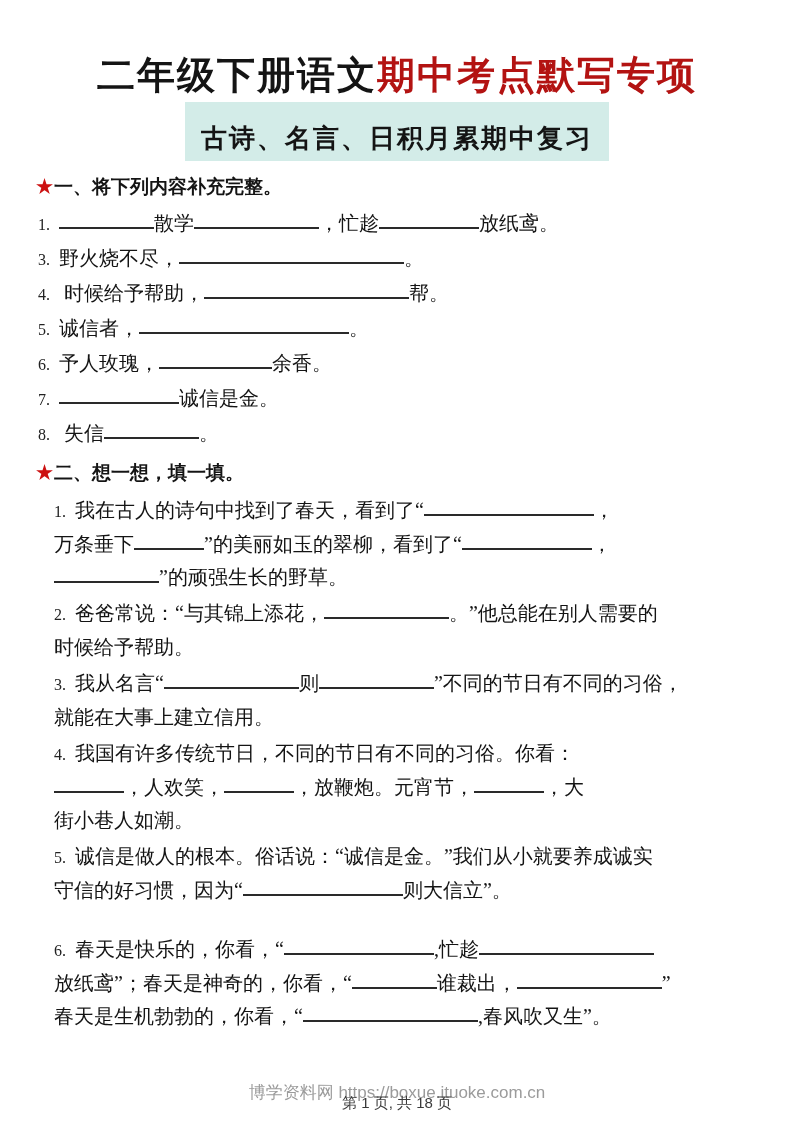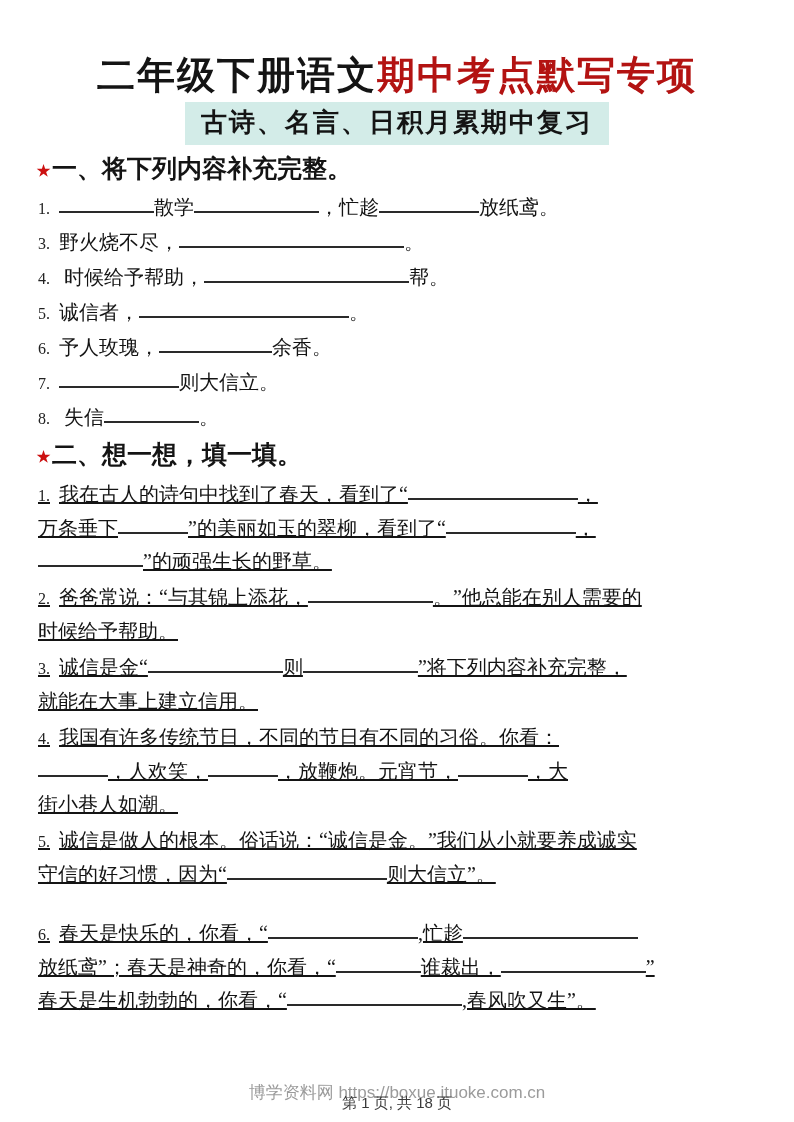--- a/index.html
+++ b/index.html
@@ -14,33 +14,33 @@
     font-family:"Liberation Sans","DejaVu Sans",sans-serif;
     font-weight:bold; font-size:38px; letter-spacing:2px; line-height:1.15;
   }
   .page-title .red { color:var(--accent-red,#b31312); }
 
   .subtitle-row { text-align:center; margin-top:4px; }
   .page-subtitle {
     display:inline-block; background:var(--subtitle-bg,#d3ece8);
     font-family:Liberation Serif, serif;
     font-weight:bold; font-size:26px; letter-spacing:2px;
-    padding:3px 16px 5px 16px;
+    padding:19px 16px 5px 16px;
   }
 
   .content { margin:8px 38px 0 38px; }
   .section { margin-top:2px; }
   .sec-head {
-    font-family:Liberation Mono, monospace;
-    font-weight:bold; font-size:25px; line-height:36px; margin:4px 0 2px -2px;
+    font-family:Liberation Sans, sans-serif;
+    font-weight:bold; font-size:19px; line-height:36px; margin:4px 0 2px -2px;
   }
   .sec-head .star { color:var(--star-red,#cc1111); margin-right:1px; }
 
   .item { font-size:20px; line-height:33px; margin:1px 0; }
-  .section:nth-child(2) .item { margin:3px 0;text-decoration:underline; }
+  .section:nth-child(2) .item { margin:3px 16px; }
   .section:nth-child(2) .item:last-child { margin-top:26px; }
   .num {
     font-family:"Liberation Serif","DejaVu Serif",serif;
     font-size:16px; color:#222; margin-right:9px;
   }
   .blank {
     display:inline-block; border-bottom:2px solid #2a2a2a;
     height:1em; vertical-align:baseline;
   }
 
@@ -68,28 +68,28 @@
   </div>
 
   <div class="content" id="content">
       <div class="section">
         <div class="sec-head"><span class="star">★</span><span>一、将下列内容补充完整。</span></div>
         <div class="item"><span class="num">1.</span><span class="blank" style="width: 95px;">&nbsp;</span><span>散学</span><span class="blank" style="width: 125px;">&nbsp;</span><span>，忙趁</span><span class="blank" style="width: 100px;">&nbsp;</span><span>放纸鸢。</span></div>
         <div class="item"><span class="num">3.</span><span>野火烧不尽，</span><span class="blank" style="width: 225px;">&nbsp;</span><span>。</span></div>
         <div class="item"><span class="num">4.</span><span>  时候给予帮助，</span><span class="blank" style="width: 205px;">&nbsp;</span><span>帮。</span></div>
         <div class="item"><span class="num">5.</span><span>诚信者，</span><span class="blank" style="width: 210px;">&nbsp;</span><span>。</span></div>
         <div class="item"><span class="num">6.</span><span>予人玫瑰，</span><span class="blank" style="width: 113px;">&nbsp;</span><span>余香。</span></div>
-        <div class="item"><span class="num">7.</span><span class="blank" style="width: 120px;">&nbsp;</span><span>则大信立。</span></div>
+        <div class="item"><span class="num">7.</span><span class="blank" style="width: 120px;">&nbsp;</span><span>诚信是金。</span></div>
         <div class="item"><span class="num">8.</span><span>  失信</span><span class="blank" style="width: 95px;">&nbsp;</span><span>。</span></div>
       </div>
       <div class="section">
         <div class="sec-head"><span class="star">★</span><span>二、想一想，填一填。</span></div>
         <div class="item"><span class="num">1.</span><span>我在古人的诗句中找到了春天，看到了“</span><span class="blank" style="width: 170px;">&nbsp;</span><span>，</span><br><span>万条垂下</span><span class="blank" style="width: 70px;">&nbsp;</span><span>”的美丽如玉的翠柳，看到了“</span><span class="blank" style="width: 130px;">&nbsp;</span><span>，</span><br><span class="blank" style="width: 105px;">&nbsp;</span><span>”的顽强生长的野草。</span></div>
         <div class="item"><span class="num">2.</span><span>爸爸常说：“与其锦上添花，</span><span class="blank" style="width: 125px;">&nbsp;</span><span>。”他总能在别人需要的</span><br><span>时候给予帮助。</span></div>
-        <div class="item"><span class="num">3.</span><span>诚信是金“</span><span class="blank" style="width: 135px;">&nbsp;</span><span>则</span><span class="blank" style="width: 115px;">&nbsp;</span><span>”将下列内容补充完整，</span><br><span>就能在大事上建立信用。</span></div>
+        <div class="item"><span class="num">3.</span><span>我从名言“</span><span class="blank" style="width: 135px;">&nbsp;</span><span>则</span><span class="blank" style="width: 115px;">&nbsp;</span><span>”不同的节日有不同的习俗，</span><br><span>就能在大事上建立信用。</span></div>
         <div class="item"><span class="num">4.</span><span>我国有许多传统节日，不同的节日有不同的习俗。你看：</span><br><span class="blank" style="width: 70px;">&nbsp;</span><span>，人欢笑，</span><span class="blank" style="width: 70px;">&nbsp;</span><span>，放鞭炮。元宵节，</span><span class="blank" style="width: 70px;">&nbsp;</span><span>，大</span><br><span>街小巷人如潮。</span></div>
         <div class="item"><span class="num">5.</span><span>诚信是做人的根本。俗话说：“诚信是金。”我们从小就要养成诚实</span><br><span>守信的好习惯，因为“</span><span class="blank" style="width: 160px;">&nbsp;</span><span>则大信立”。</span></div>
         <div class="item"><span class="num">6.</span><span>春天是快乐的，你看，“</span><span class="blank" style="width: 150px;">&nbsp;</span><span>,忙趁</span><span class="blank" style="width: 175px;">&nbsp;</span><br><span>放纸鸢”；春天是神奇的，你看，“</span><span class="blank" style="width: 85px;">&nbsp;</span><span>谁裁出，</span><span class="blank" style="width: 145px;">&nbsp;</span><span>”</span><br><span>春天是生机勃勃的，你看，“</span><span class="blank" style="width: 175px;">&nbsp;</span><span>,春风吹又生”。</span></div>
       </div>
     </div>
 
   <div class="footer">
     <div class="watermark">博学资料网 https://boxue.ituoke.com.cn</div>
     <div class="pageinfo">第 1 页, 共 18 页</div>
   </div>

